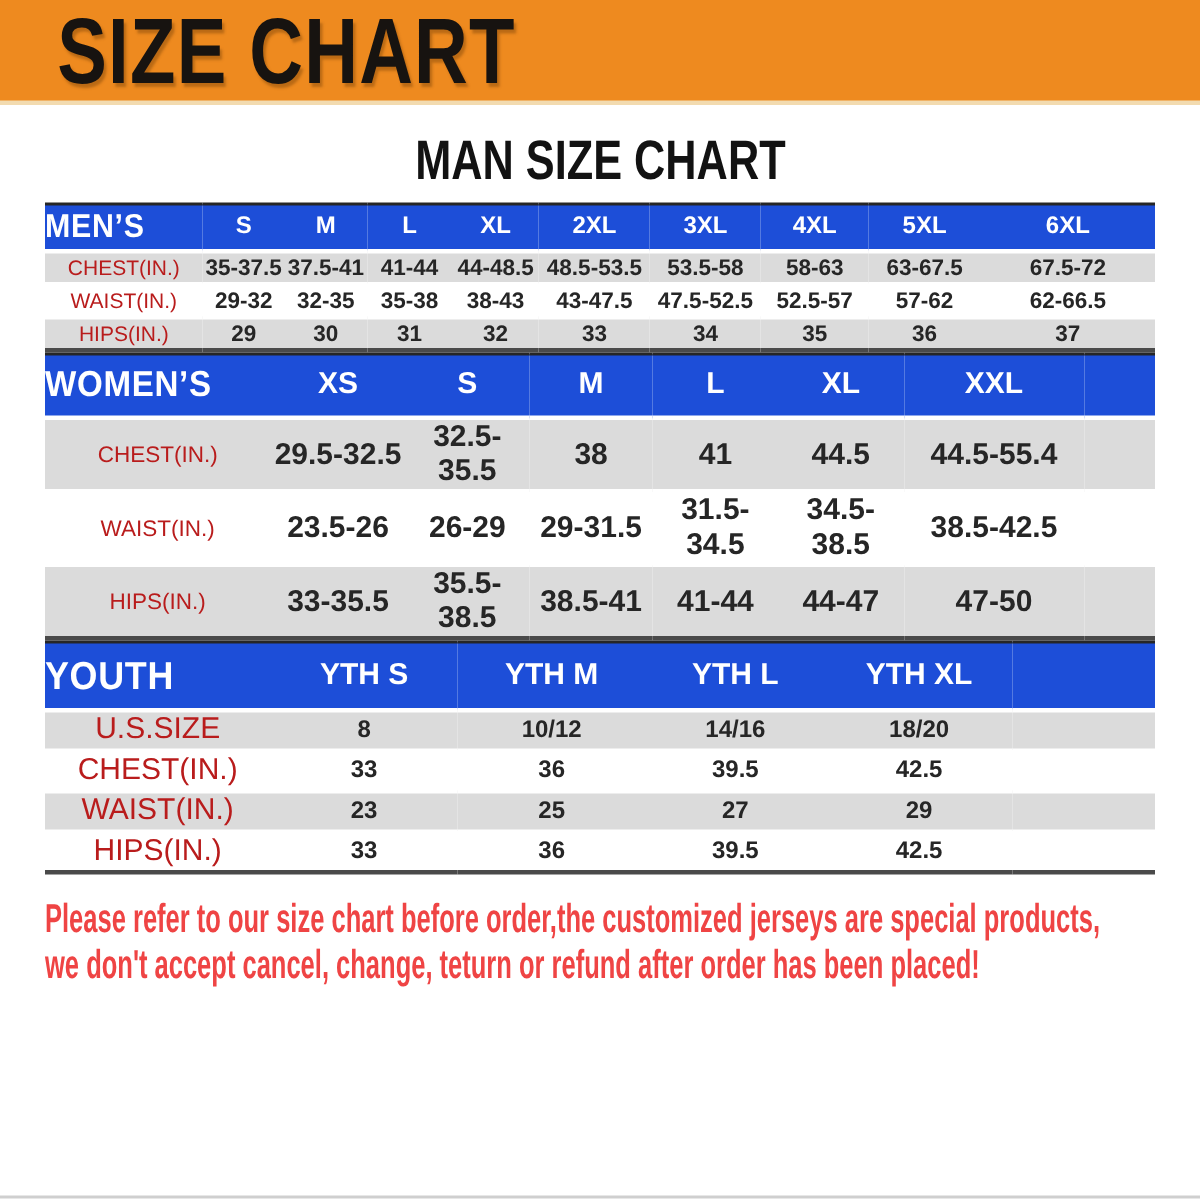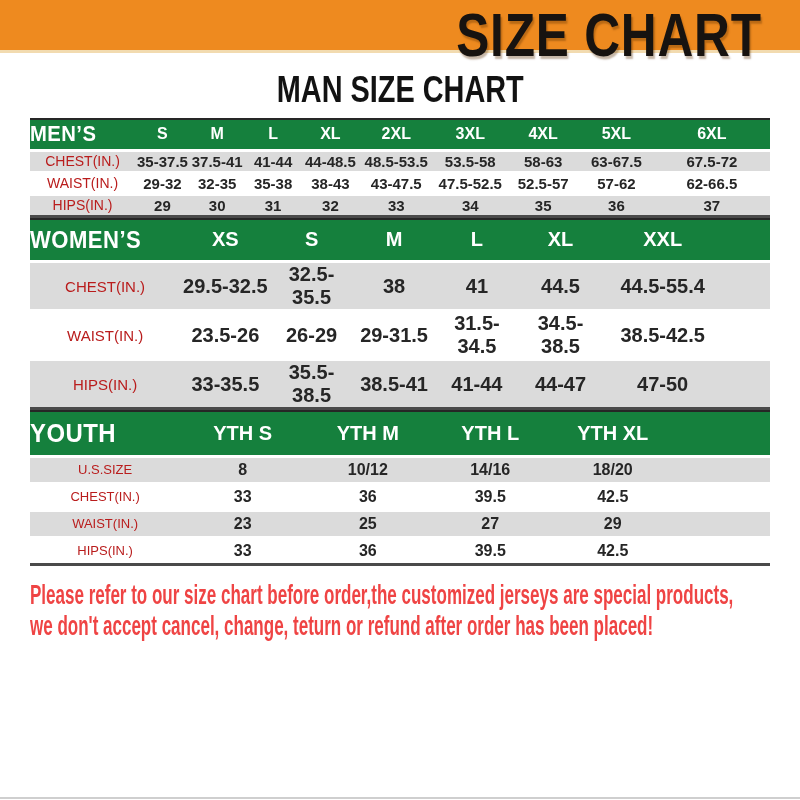--- a/index.html
+++ b/index.html
@@ -6,24 +6,24 @@
   html, body { margin: 0; padding: 0; }
   body {
     width: 800px; height: 800px;
     background: #ffffff;
     font-family: "Liberation Sans", sans-serif;
     position: relative;
     overflow: hidden;
   }
   
   .banner {
-    height: 53px;
+    height: 70px;
     background: #EE8A1F;
     border-bottom: 3px solid #F2DBB0;
-    text-align: right;
+    text-align: left;
     line-height: 70px;
     white-space: nowrap;
   }
   .banner-title {
     display: inline-block;
     font-size: 62px;
     font-weight: bold;
     letter-spacing: 1px;
     color: #171310;
     transform: scaleX(0.80);
@@ -50,21 +50,21 @@
   }
   
   table.sizes {
     width: 740px;
     margin: 0 auto;
     border-collapse: collapse;
     table-layout: fixed;
     text-align: center;
   }
   tr.head {
-    background: #15803d;
+    background: #1d4ed8;
     border-top: 2px solid #262626;
     border-bottom: 3px solid #ffffff;
   }
   tr.head th {
     color: #ffffff;
     font-weight: bold;
     padding: 0;
     vertical-align: middle;
   }
   .t-men   tr.head th { height: 31px; font-size: 16px; }
@@ -91,21 +91,21 @@
     vertical-align: middle;
     color: #262626;
     font-weight: bold;
   }
   .t-men   tbody td { height: 22px; font-size: 15px; }
   .t-women tbody td { height: 25px; font-size: 20px; }
   .t-youth tbody td { height: 27px; font-size: 16px; }
   td.lbl { font-weight: normal; color: #b91c1c; }
   .t-men   td.lbl { font-size: 14px; }
   .t-women td.lbl { font-size: 15px; }
-  .t-youth td.lbl { font-size: 13px; margin-top: 15px; }
+  .t-youth td.lbl { font-size: 20px; margin-top: 15px; }
   
   .footer {
     margin: 14px 0 0 30px;
     color: #ef4444;
     font-size: 27px;
     line-height: 31px;
   }
   .footer .line {
     display: block;
     font-weight: bold;

